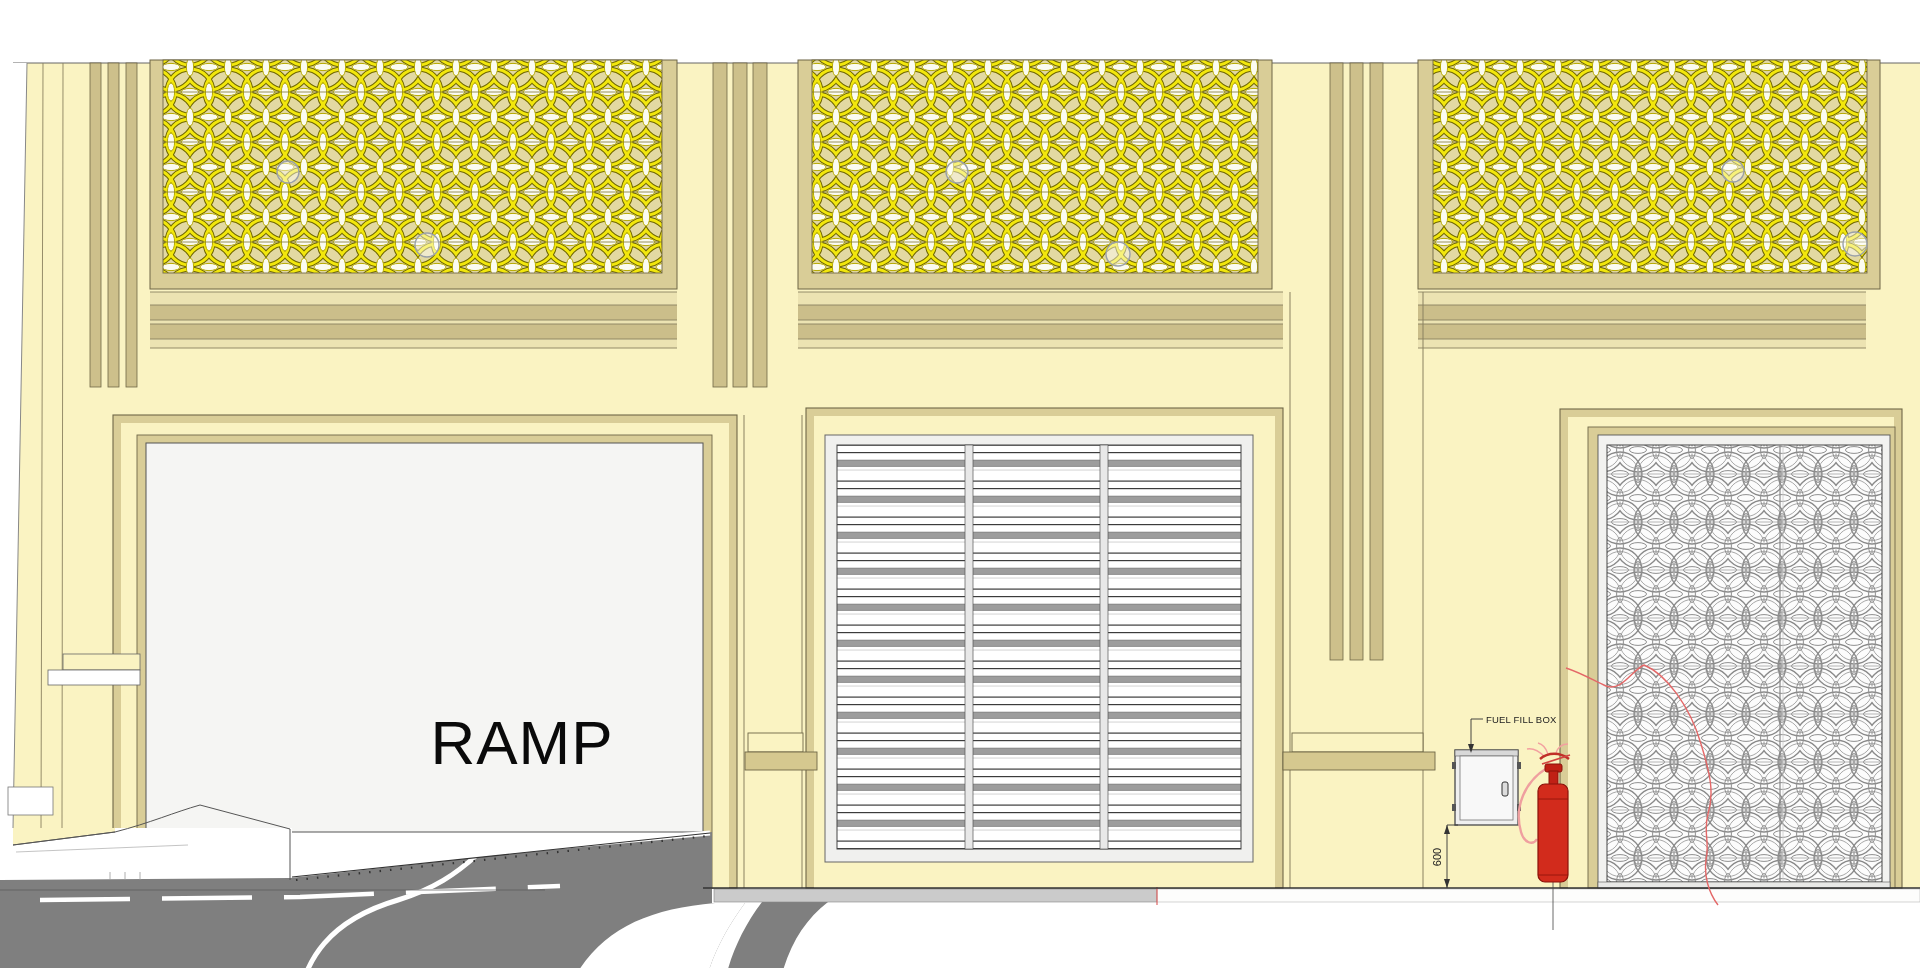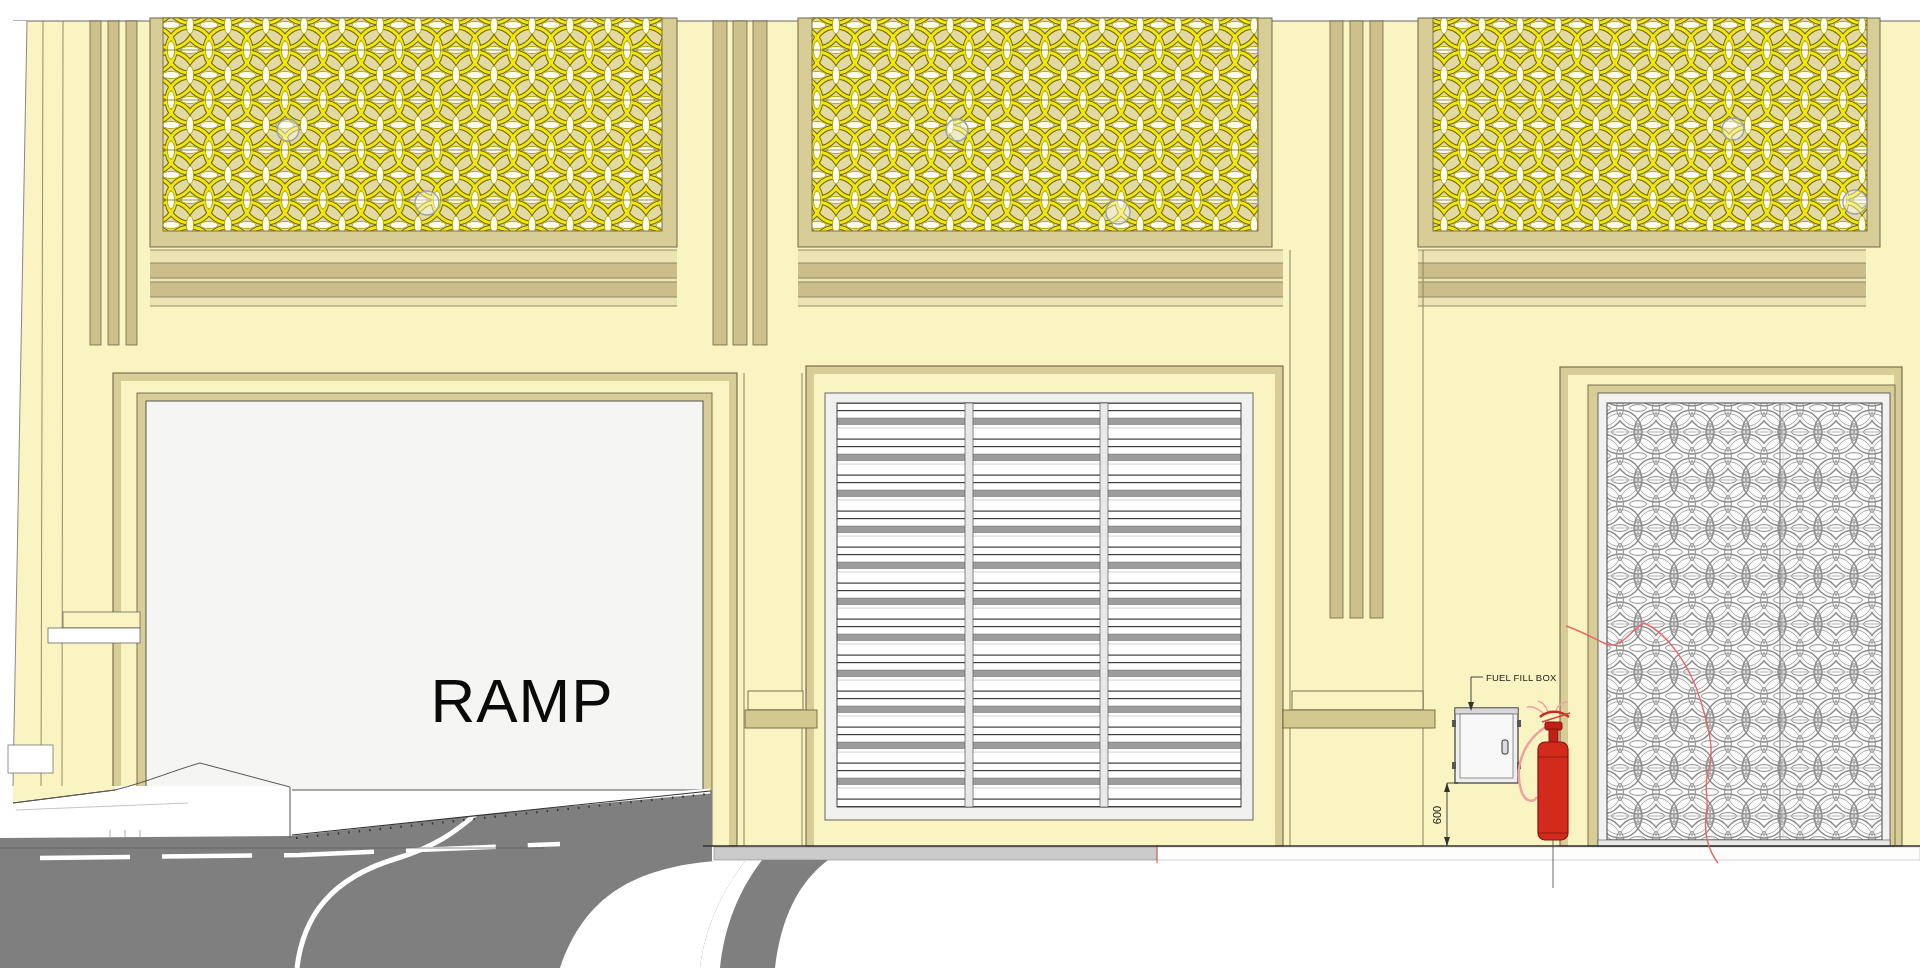--- a/index.html
+++ b/index.html
@@ -1,16 +1,16 @@
 <!DOCTYPE html>
 <html><head>
 <meta charset="utf-8">
 <style>
   html,body{margin:0;padding:0;background:#ffffff;width:1920px;height:968px;overflow:hidden;}
-  #stage{width:1920px;height:787px;position:relative;font-family:"Liberation Sans",sans-serif;}
+  #stage{width:1920px;height:787px;position:relative;font-family:"Liberation Sans",sans-serif;margin-top:42px;}
   svg{display:block;}
   text{font-family:"Liberation Sans","DejaVu Sans",sans-serif;}
 </style>
 </head>
 <body>
 
 <div id="stage">
 <svg width="1920" height="968" viewBox="0 0 1920 968">
   <defs>
 

